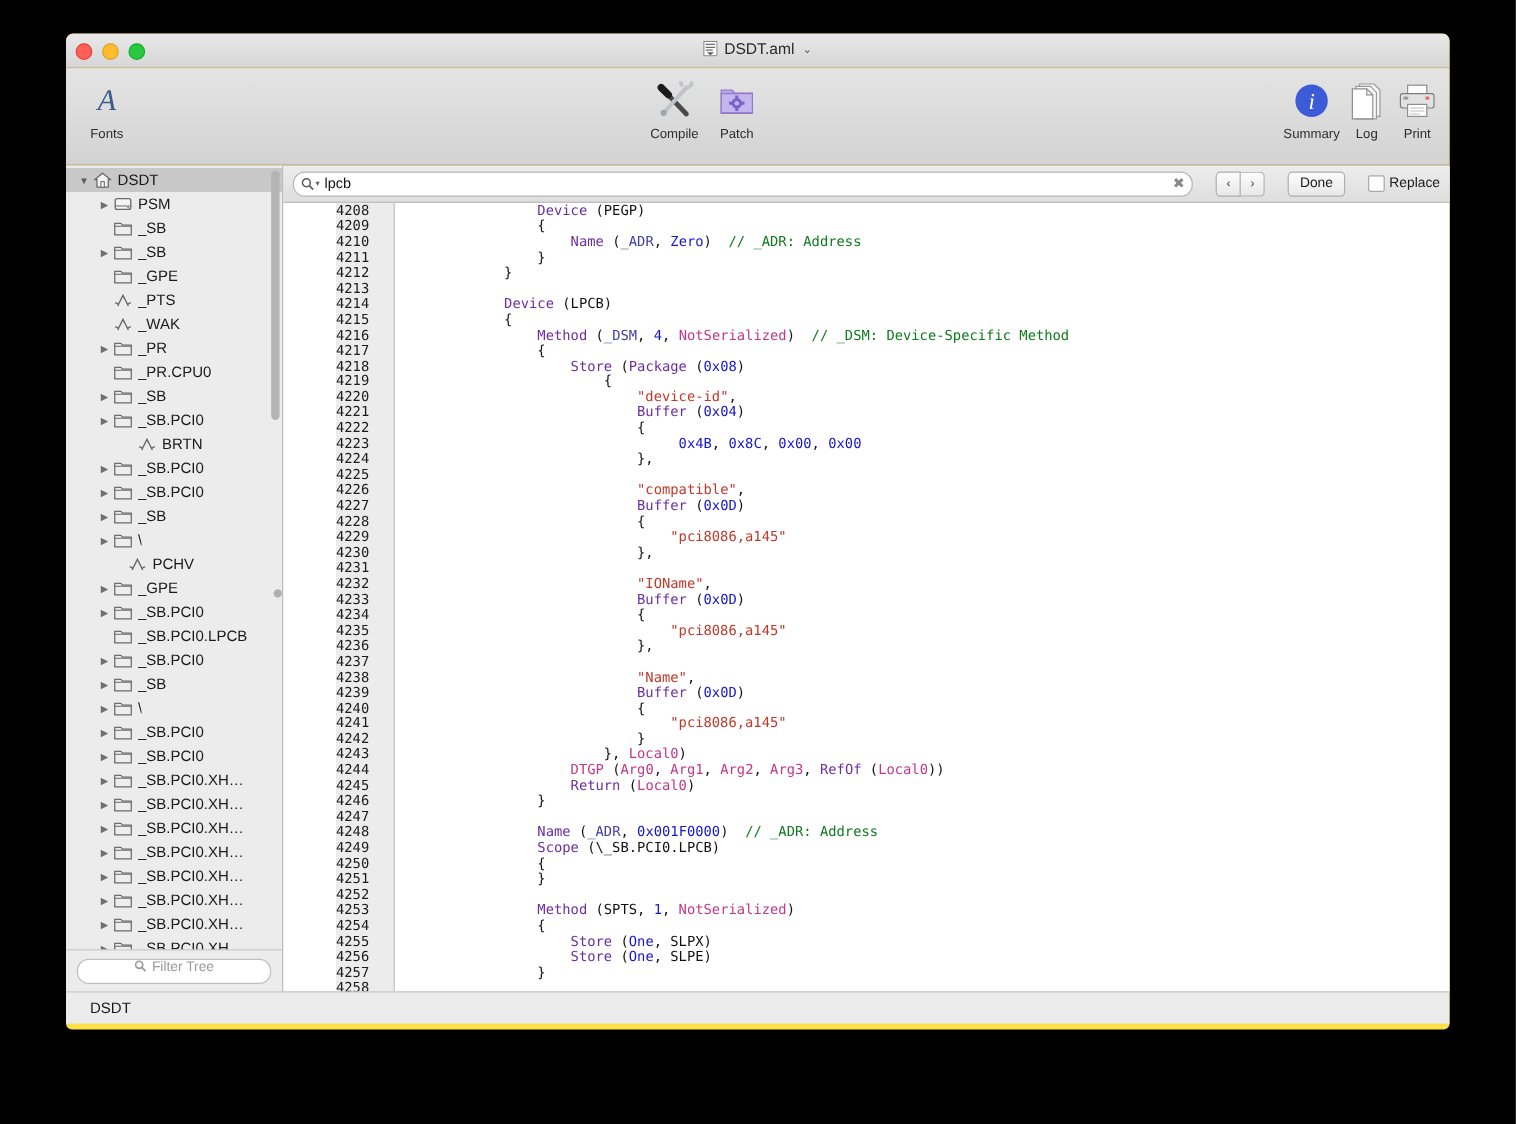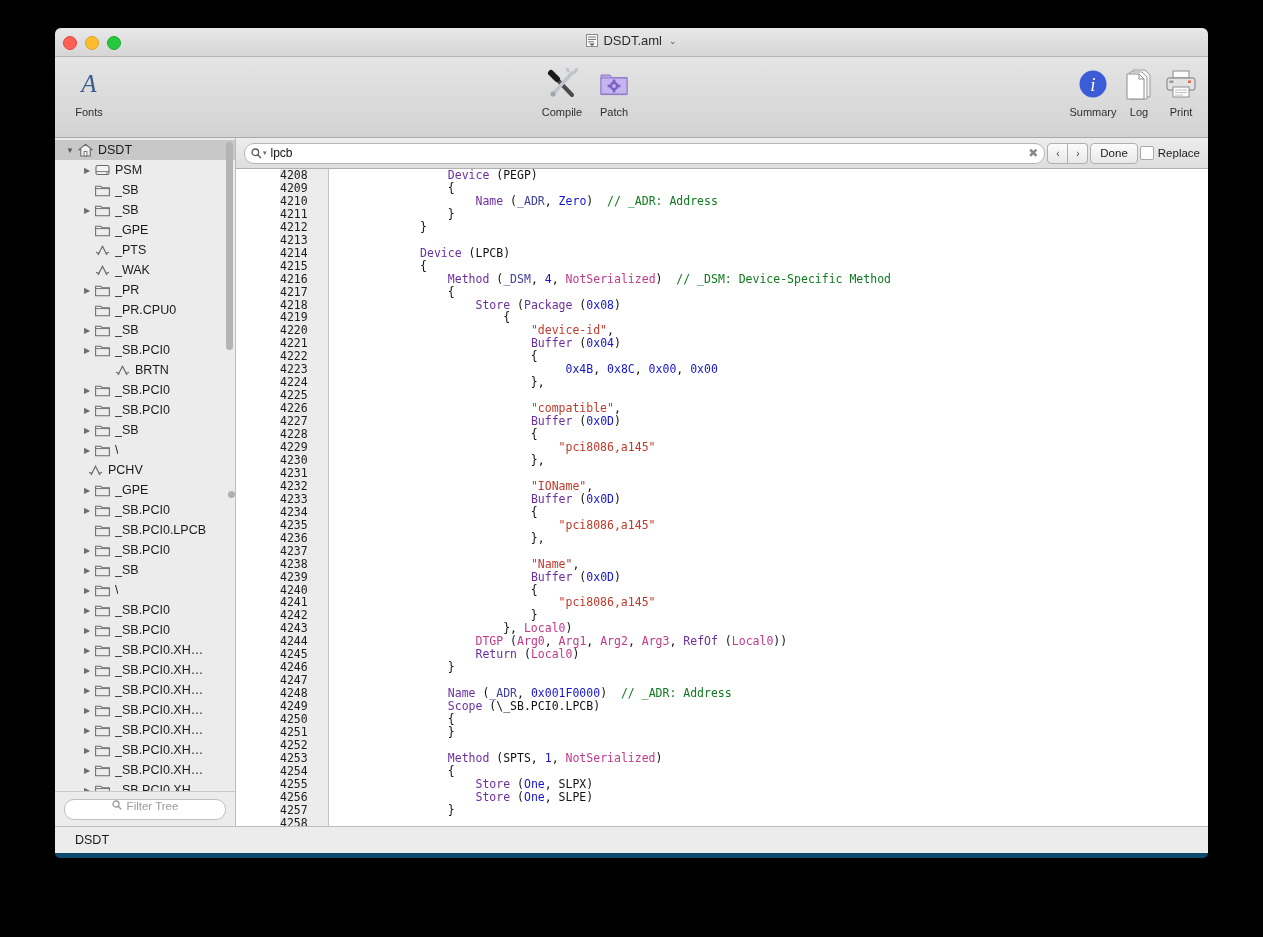--- a/index.html
+++ b/index.html
@@ -1,17 +1,17 @@
 <!DOCTYPE html>
 <html><head>
 <meta charset="utf-8">
 <style>
   html,body{margin:0;padding:0;background:#000;}
   body{width:1263px;height:937px;font-family:"Liberation Sans",sans-serif;-webkit-font-smoothing:antialiased;}
-  .window{position:absolute;left:55px;top:28px;width:1153px;height:830px;background:#0c4a6e;
+  .window{position:absolute;left:55px;top:28px;width:1153px;height:830px;background:#fde047;
           border-radius:6px 6px 5px 5px;overflow:hidden;box-shadow:0 6px 26px rgba(0,0,0,.55);}
   
   .titlebar{height:28px;background:linear-gradient(#E8E8E8,#D6D6D6);border-bottom:1px solid #B6B6B6;
             position:relative;}
   .lights{position:absolute;left:8px;top:8px;display:flex;gap:8px;}
   .light{width:12px;height:12px;border-radius:50%;}
   .l-red{background:#FF5F57;border:1px solid #E0443E;}
   .l-yellow{background:#FEBC2E;border:1px solid #DEA123;}
   .l-green{background:#28C840;border:1px solid #1AAD2B;}
   .doctitle{position:absolute;left:0;right:0;top:5px;text-align:center;font-size:13px;color:#2B2B2B;
@@ -42,21 +42,21 @@
   .ic{width:17px;flex:0 0 17px;display:flex;align-items:center;justify-content:center;margin-right:4px;}
   .lbl{overflow:hidden;text-overflow:ellipsis;}
   .sb-scroll{position:absolute;right:2px;top:4px;width:7px;height:208px;background:#B4B4B4;border-radius:4px;}
   .filterwrap{height:34px;border-top:1px solid #C9C9C9;display:flex;align-items:center;justify-content:center;background:#ECECEC;}
   .filter{width:160px;height:19px;background:#fff;border:1px solid #BFBFBF;border-radius:10px;
           display:flex;justify-content:center;gap:5px;font-size:11.5px;color:#9A9A9A;}
   .divider-dot{position:absolute;left:173px;top:463px;width:7px;height:7px;border-radius:50%;background:#B0B0B0;z-index:5;}
   
   .editor{flex:1;display:flex;flex-direction:column;background:#fff;min-width:0;}
   .findbar{height:30px;background:linear-gradient(#EDEDED,#DEDEDE);border-bottom:1px solid #B0B0B0;
-           display:flex;align-items:center;padding:0 8px;gap:2px;}
+           display:flex;align-items:center;padding:0 8px;gap:19px;}
   .searchfield{flex:1;height:19px;background:#fff;border:1px solid #B6B6B6;border-radius:10px;
                display:flex;align-items:center;padding:0 6px;font-size:12px;color:#111;position:relative;}
   .magn{display:flex;align-items:center;gap:1px;margin-right:4px;color:#666;}
   .clearbtn{position:absolute;right:6px;color:#8A8A8A;font-size:12px;cursor:pointer;}
   .navgrp{display:flex;}
   .navbtn{width:19px;height:19px;background:linear-gradient(#FCFCFC,#E8E8E8);border:1px solid #AFAFAF;
           display:flex;align-items:center;justify-content:center;font-size:10px;color:#3A3A3A;}
   .navbtn.first{border-radius:4px 0 0 4px;}
   .navbtn.last{border-radius:0 4px 4px 0;border-left:none;}
   .donebtn{height:19px;padding:0 9px;background:linear-gradient(#FCFCFC,#E8E8E8);border:1px solid #AFAFAF;
@@ -340,21 +340,21 @@
           <div class="row" style="padding-left: 25px;">
             <span class="tw">▶</span>
             <span class="ic">
               <svg width="15" height="13" viewBox="0 0 15 13">
                 <path d="M.6 2.2 h5.1 l1.4 1.5 H14.4 v8.1 H.6 Z" fill="#EDEDED" stroke="#6B6B6B" stroke-width="1.05"></path>
                 <line x1=".6" y1="4.6" x2="14.4" y2="4.6" stroke="#6B6B6B" stroke-width=".9"></line>
               </svg>
             </span>
             <span class="lbl">\</span>
           </div>
-          <div class="row" style="padding-left: 18px;">
+          <div class="row" style="padding-left: 37px;">
             <span class="tw"></span>
             <span class="ic">
               <svg width="15" height="13" viewBox="0 0 15 13">
                 <path d="M3 11 L7.5 2.2 L12 11" fill="none" stroke="#6B6B6B" stroke-width="1.2"></path>
                 <path d="M1 8.2 L4.3 9.6 M10.7 9.6 L14 8.2" stroke="#6B6B6B" stroke-width="1.2"></path>
               </svg>
             </span>
             <span class="lbl">PCHV</span>
           </div>
           <div class="row" style="padding-left: 25px;">

